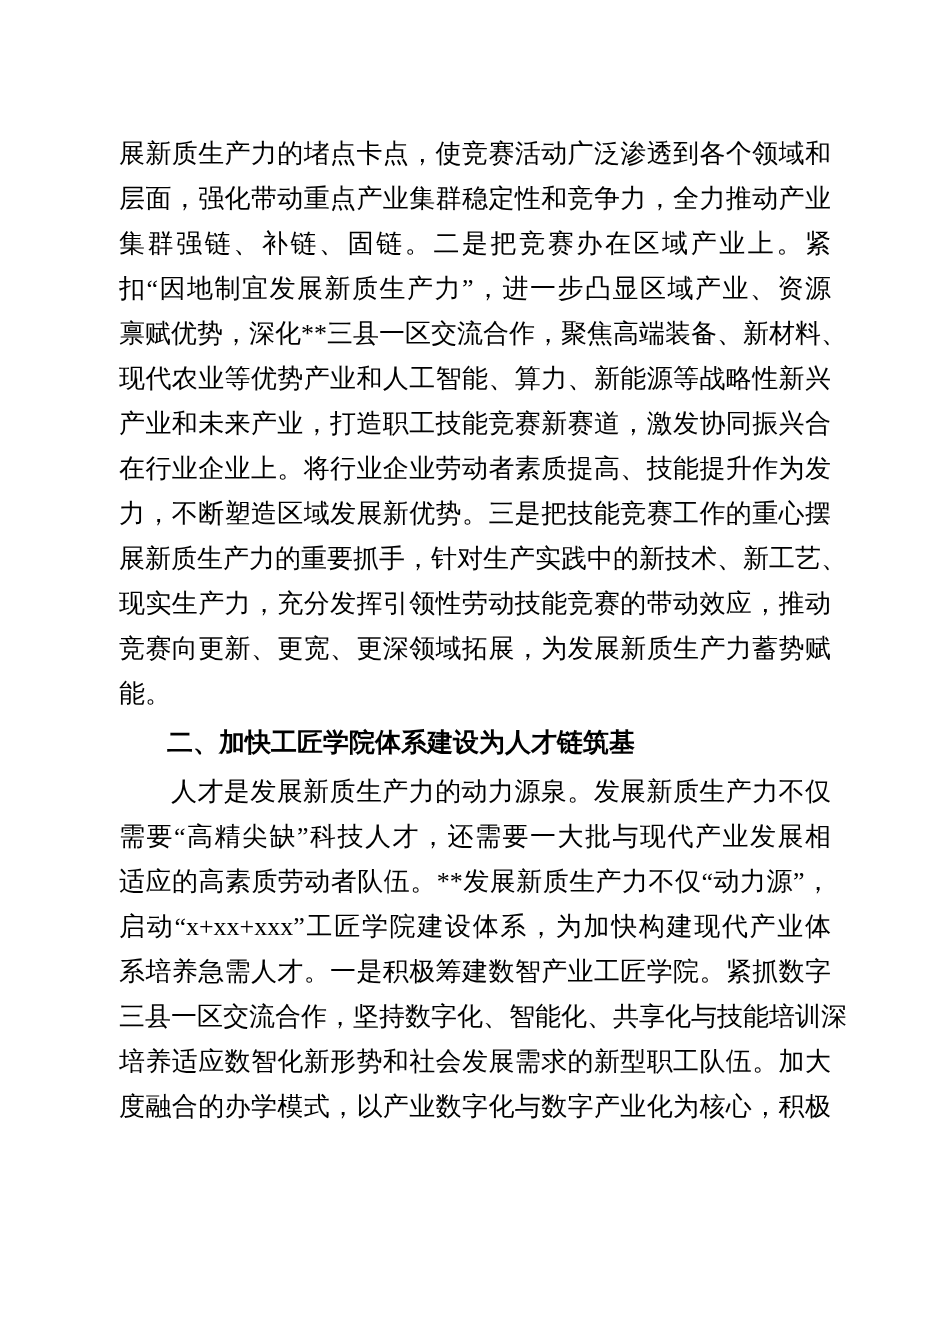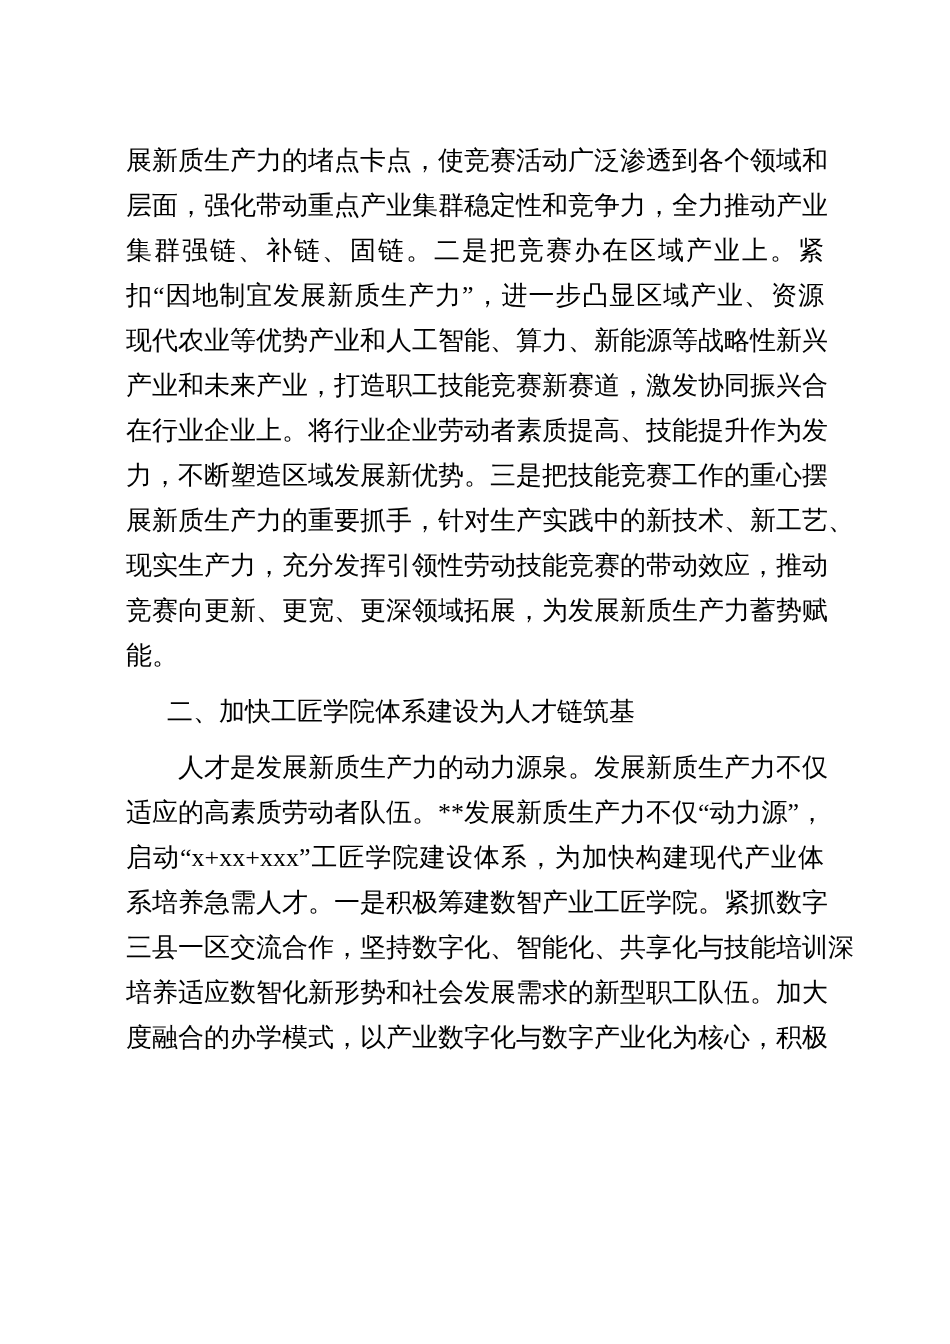--- a/index.html
+++ b/index.html
@@ -14,70 +14,72 @@
   }
   .page {
     box-sizing: border-box;
     width: 950px;
     height: 1344px;
     padding: 127px 115px 0 115px;
     background: #ffffff;
     overflow: hidden;
   }
   .para {
-    margin: 11px;
+    margin: 4px;
   }
   .line {
     font-family: "Liberation Serif", serif;
     font-size: 26px;
     line-height: 45px;
     color: #000000;
     text-align: justify;
     text-align-last: justify;
     white-space: nowrap;
   }
   .line.no-fill {
     text-align-last: left;
     white-space: normal;
   }
   .line.indent {
     text-indent: 2em;
   }
   .heading {
     font-family: "Liberation Sans", sans-serif;
-    font-weight: 400;
+    font-weight: 700;
     font-size: 26px;
     line-height: 45px;
     color: #000000;
     text-indent: 2em;
     text-align: left;
   }
 </style>
 </head>
 <body>
 
 <div class="page">
   <div id="doc">
       <div class="para">
         <div class="line">展新质生产力的堵点卡点，使竞赛活动广泛渗透到各个领域和</div>
         <div class="line">层面，强化带动重点产业集群稳定性和竞争力，全力推动产业</div>
         <div class="line">集群强链、补链、固链。二是把竞赛办在区域产业上。紧</div>
         <div class="line">扣“因地制宜发展新质生产力”，进一步凸显区域产业、资源</div>
+        <div class="line">禀赋优势，深化**三县一区交流合作，聚焦高端装备、新材料、</div>
         <div class="line">现代农业等优势产业和人工智能、算力、新能源等战略性新兴</div>
         <div class="line">产业和未来产业，打造职工技能竞赛新赛道，激发协同振兴合</div>
         <div class="line">在行业企业上。将行业企业劳动者素质提高、技能提升作为发</div>
         <div class="line">力，不断塑造区域发展新优势。三是把技能竞赛工作的重心摆</div>
         <div class="line">展新质生产力的重要抓手，针对生产实践中的新技术、新工艺、</div>
         <div class="line">现实生产力，充分发挥引领性劳动技能竞赛的带动效应，推动</div>
         <div class="line">竞赛向更新、更宽、更深领域拓展，为发展新质生产力蓄势赋</div>
         <div class="line no-fill">能。</div>
       </div>
       <div class="heading">二、加快工匠学院体系建设为人才链筑基</div>
       <div class="para">
         <div class="line indent">人才是发展新质生产力的动力源泉。发展新质生产力不仅</div>
+        <div class="line">需要“高精尖缺”科技人才，还需要一大批与现代产业发展相</div>
         <div class="line">适应的高素质劳动者队伍。**发展新质生产力不仅“动力源”，</div>
         <div class="line">启动“x+xx+xxx”工匠学院建设体系，为加快构建现代产业体</div>
         <div class="line">系培养急需人才。一是积极筹建数智产业工匠学院。紧抓数字</div>
         <div class="line">三县一区交流合作，坚持数字化、智能化、共享化与技能培训深</div>
         <div class="line">培养适应数智化新形势和社会发展需求的新型职工队伍。加大</div>
         <div class="line">度融合的办学模式，以产业数字化与数字产业化为核心，积极</div>
       </div>
     </div>
 </div>
 

